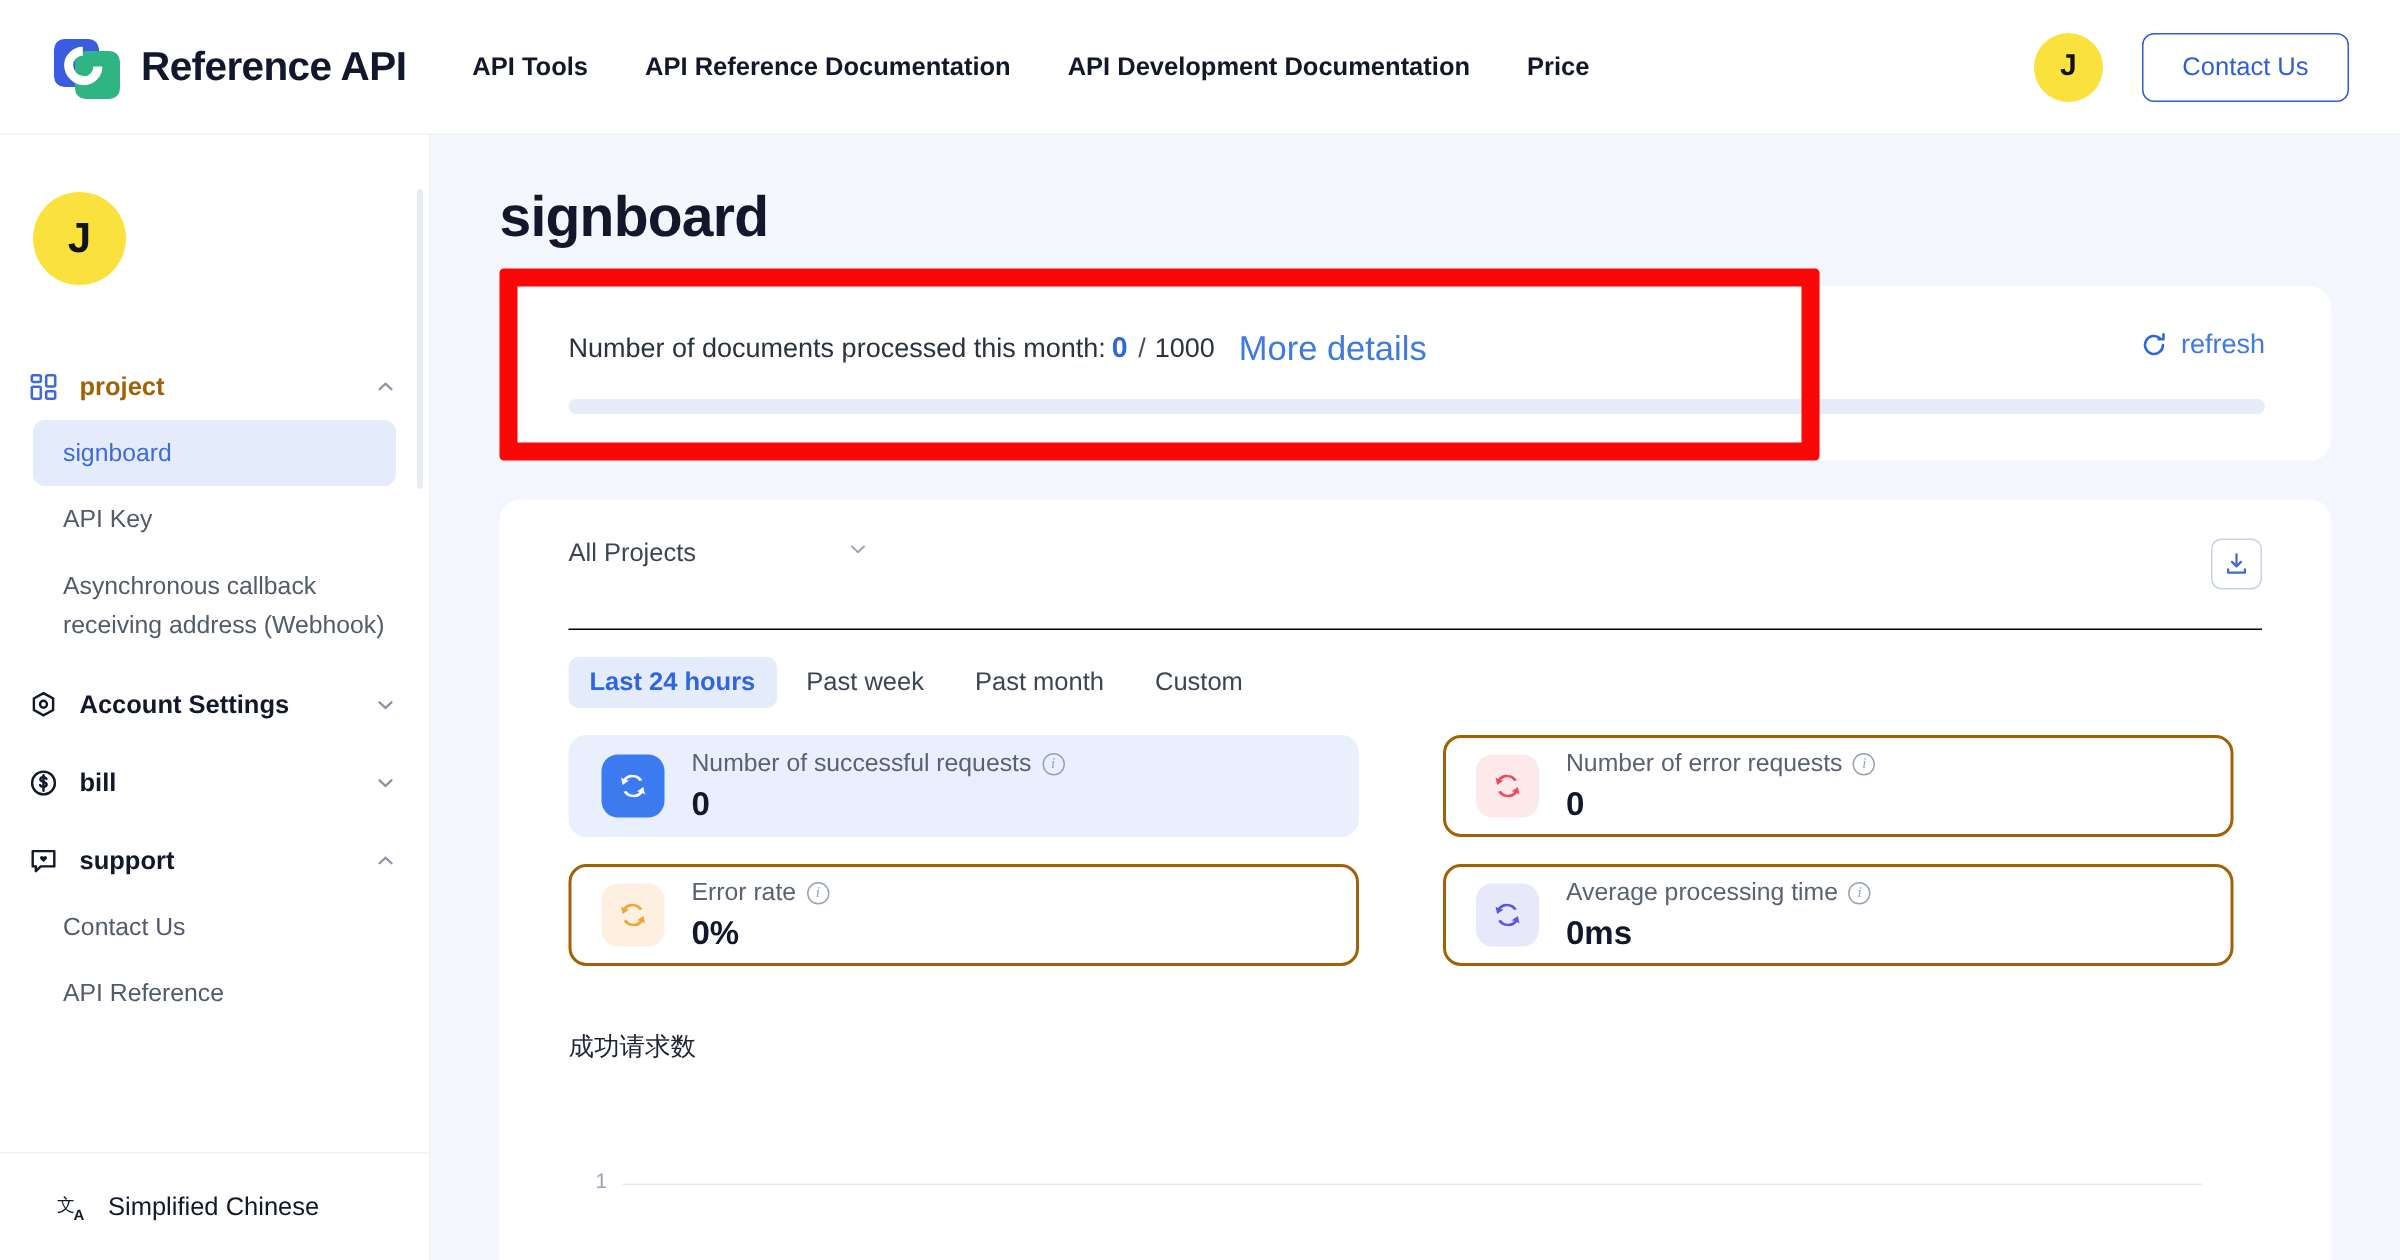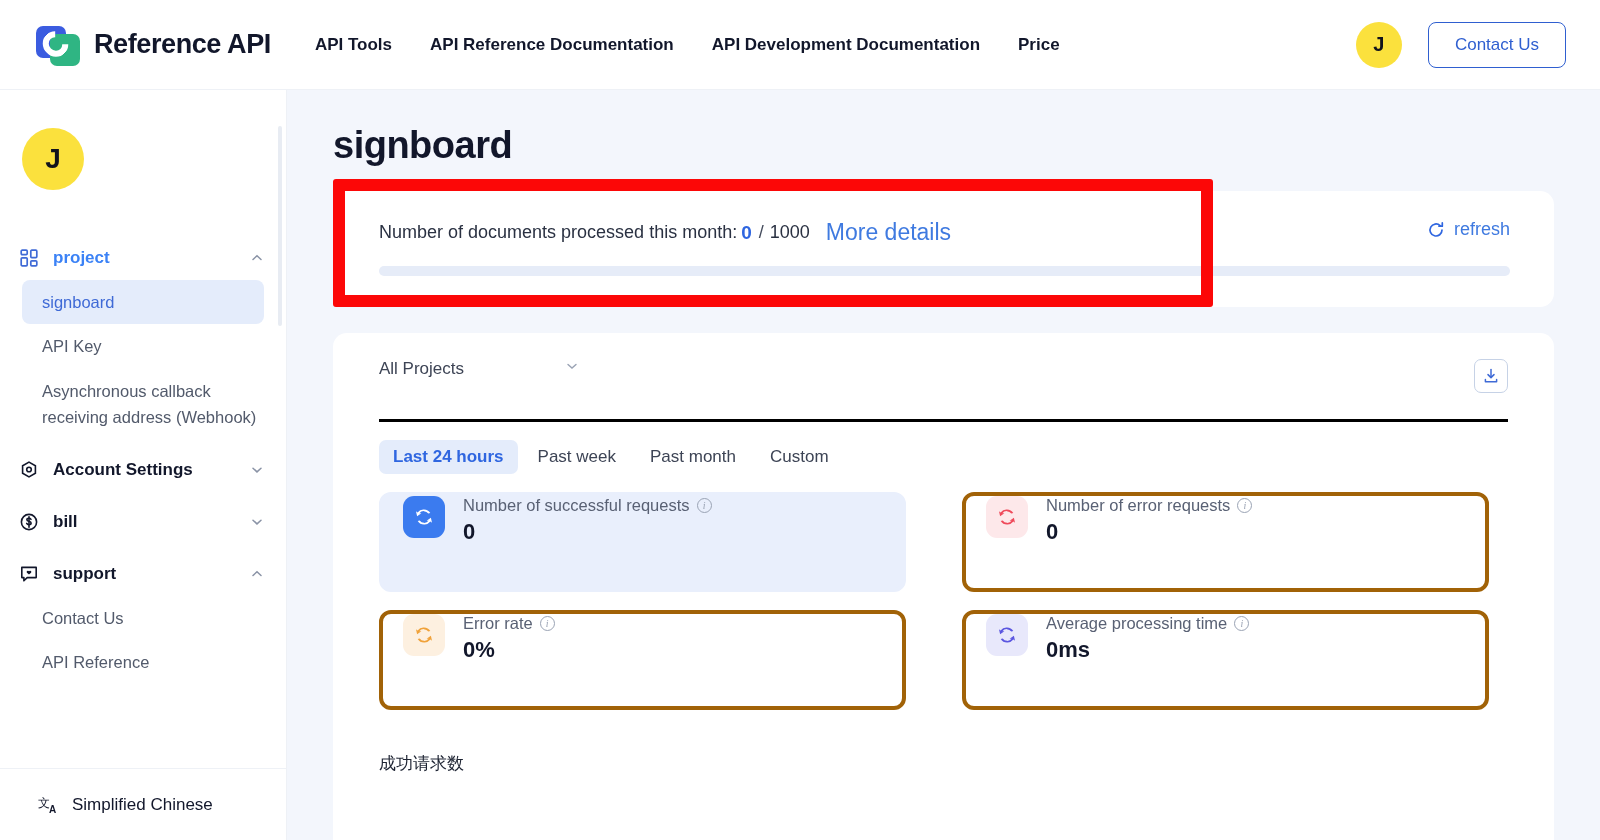--- a/index.html
+++ b/index.html
@@ -96,21 +96,21 @@
   .side-group {
     display: flex; align-items: center;
     height: 44px; padding: 0 22px 0 18px;
     cursor: pointer; gap: 13px;
   }
   .side-group .ico { width: 22px; height: 22px; flex: 0 0 22px; display:flex; align-items:center; justify-content:center;}
   .side-group .glabel {
     font-size: 17px; font-weight: 700; color: #12172b;
     flex: 1 1 auto;
   }
-  .side-group.active-group .glabel { color: #3b82f6; }
+  .side-group.active-group .glabel { color: #a16207; }
   .chev { width: 14px; height: 14px; color: #8a93a6; flex: 0 0 14px; }
   .subitem {
     margin: 0 22px 0 22px;
     padding: 9px 0 9px 20px;
     border-radius: 8px;
     font-size: 16.5px; color: #525a6b;
     line-height: 1.6;
     cursor: pointer;
   }
   .subitem.sel { background: #e4ecfb; color: #3f6ad6; }
@@ -196,39 +196,39 @@
   .export-btn {
     position: absolute; right: 46px; top: 26px;
     width: 34px; height: 34px;
     border: 1px solid #c6d2e6; border-radius: 7px;
     display: flex; align-items: center; justify-content: center;
     cursor: pointer; color: #3f6ad6;
   }
   .tabs {
     display: flex; align-items: center; gap: 6px;
     margin-top: 22px;
-    border-top: 3px solid #000000;
+    border-top: 1px solid #000000;
     padding-top: 18px;
   }
   .tab {
     padding: 7px 14px; border-radius: 7px;
     font-size: 17px; color: #3d4455; cursor: pointer; white-space: nowrap;
   }
   .tab.active { background: #e4ecfb; color: #2f66e0; font-weight: 700; }
 
   .metrics {
     margin-top: 18px;
     display: grid;
     grid-template-columns: 527px 527px;
     gap: 18px 56px;
   }
   .metric {
-    height: 100px; border-radius: 12px;
-    border: 4px solid #a16207; background: #ffffff;
-    display: flex; align-items: flex-start; gap: 18px;
+    height: 68px; border-radius: 12px;
+    border: 2px solid #a16207; background: #ffffff;
+    display: flex; align-items: center; gap: 18px;
     padding: 0 20px;
   }
   .metric.highlight { background: #e9effc; border-color: #e9effc; }
   .m-ico {
     width: 42px; height: 42px; border-radius: 11px;
     display: flex; align-items: center; justify-content: center;
     flex: 0 0 42px;
   }
   .m-body { display: flex; flex-direction: column; gap: 4px; }
   .m-label {

